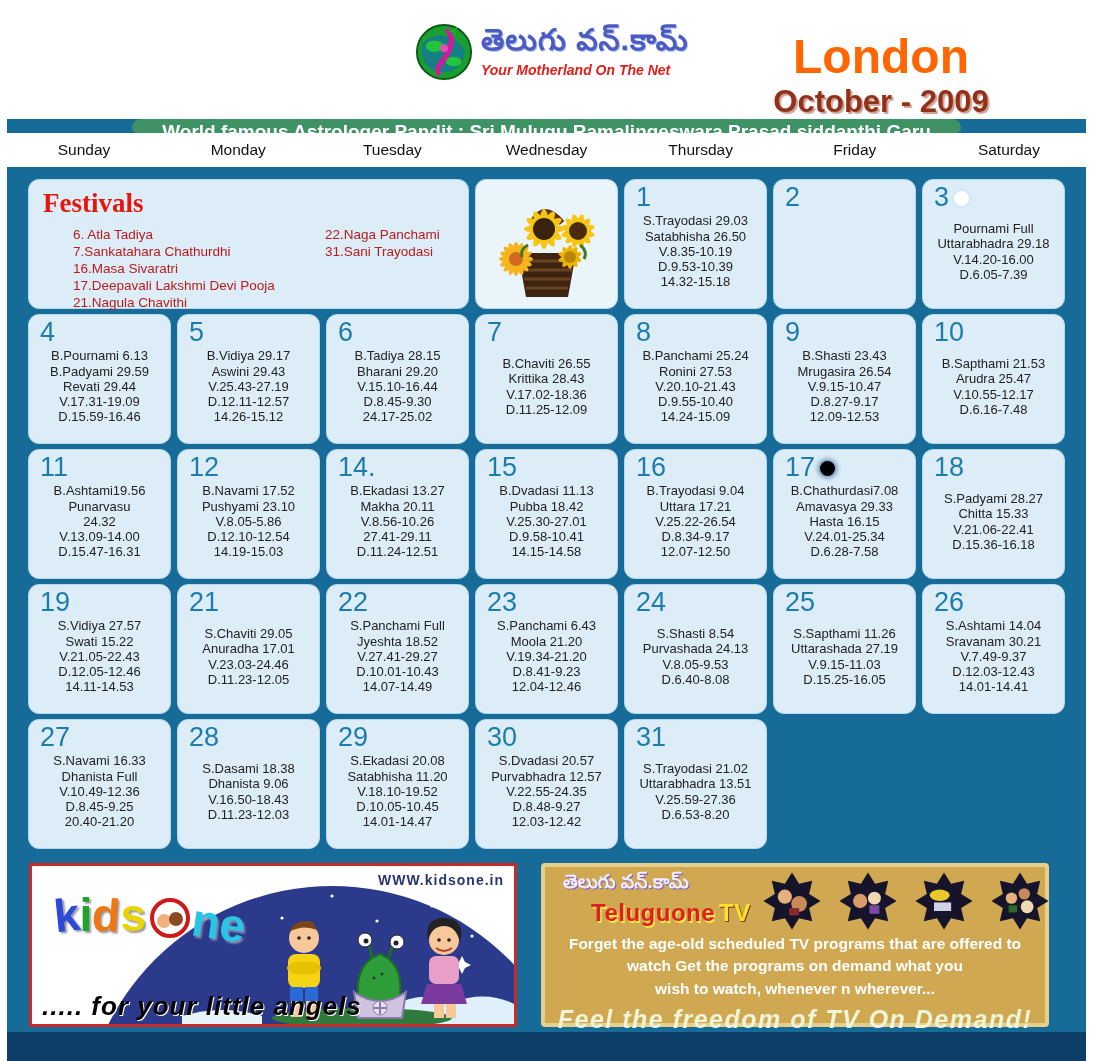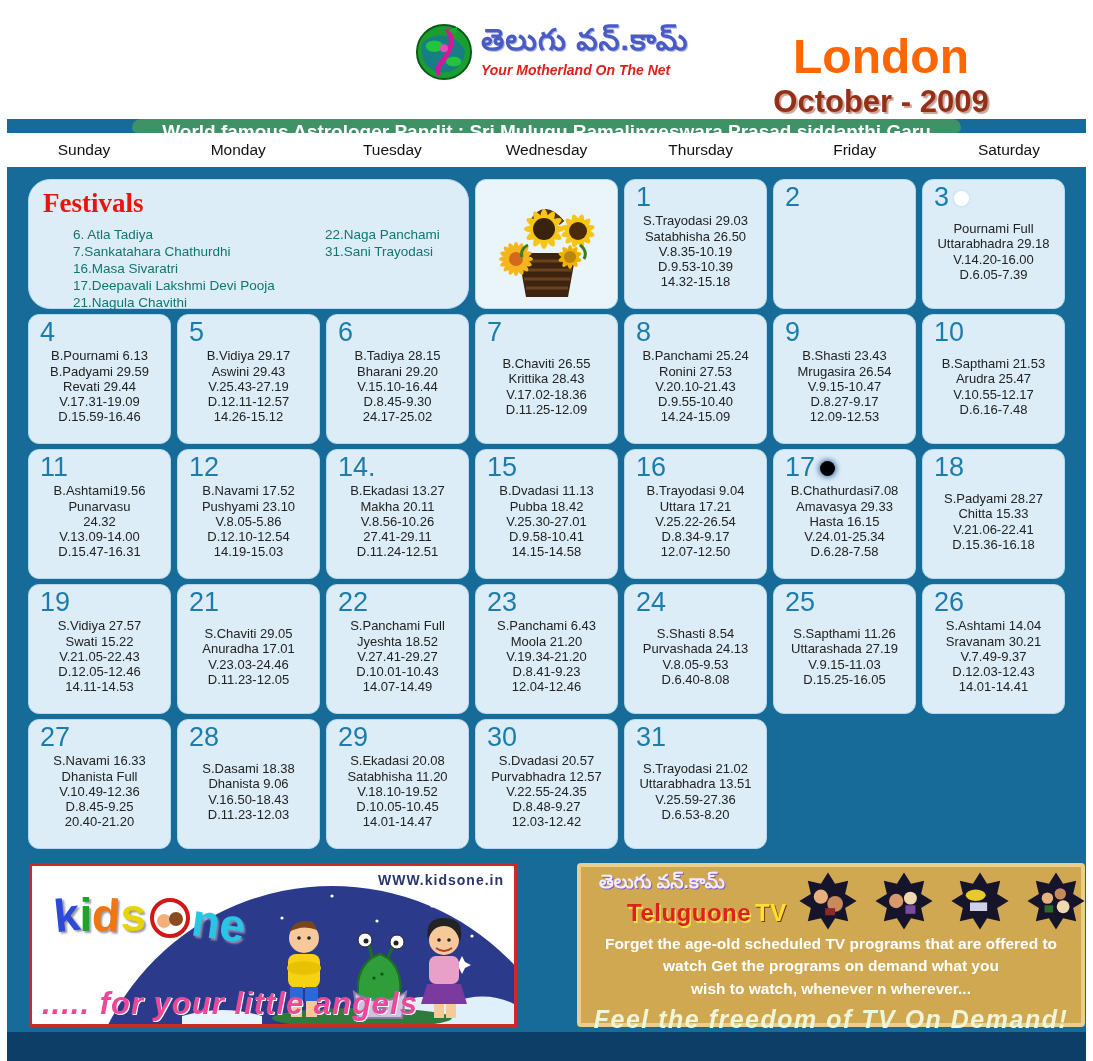--- a/index.html
+++ b/index.html
@@ -46,53 +46,53 @@
   .daynum { font-size:27px; color:var(--day-number,#1c7cab); line-height:1; }
   .moon { width:15px; height:15px; border-radius:50%; display:inline-block; margin-top:2px; }
   .moon-full { background:#fff; box-shadow:0 0 5px 3px rgba(220,235,250,1),0 0 2px 1px #9fc6dd; }
   .moon-new  { background:#000; box-shadow:0 0 5px 2px rgba(70,110,160,.8); }
   .cell-lines { flex:1; display:flex; flex-direction:column; justify-content:center;
                 align-items:center; padding-bottom:16px; }
   .pline { font-size:13px; color:#222; line-height:1.18; text-align:center; }
 
   
   .festivals-box { grid-column:1 / span 3; background:var(--cell-bg,#dcedf7);
-                   border:1px solid #b5d8ea; border-radius:22px; padding:6px 10px; }
+                   border:1px solid #b5d8ea; border-radius:11px; padding:6px 10px; }
   .fest-title { font-family:"Liberation Serif","DejaVu Serif",serif; font-weight:bold;
                 font-size:27px; color:var(--festivals-red,#e8150d); margin:2px 0 8px 4px; }
   .fest-cols { display:flex; }
-  .fest-cols ul { list-style:none; font-size:13.5px; color:#0f766e; line-height:1.25; }
+  .fest-cols ul { list-style:none; font-size:13.5px; color:#b91c1c; line-height:1.25; }
   .fest-left { margin-left:34px; width:230px; }
   .fest-right { margin-left:22px; }
 
   
   .flower-cell { background:#e9f4fb; align-items:center; justify-content:center; }
   .flower-cell svg { display:block; }
 
   
-  .banners { flex:none; height:170px; display:flex; padding:6px 4px 0 22px; gap:60px; }
+  .banners { flex:none; height:170px; display:flex; padding:6px 4px 0 22px; gap:24px; }
   .kidsone { position:relative; width:488px; height:164px; background:#fff;
              border:3px solid #cc2a2a; overflow:hidden; flex:none; }
   .kidsone svg.scene { position:absolute; left:0; top:0; }
   .kids-url { position:absolute; top:6px; right:10px; font-size:14px; font-weight:bold;
               color:#2a3570; letter-spacing:1px; }
   .kids-logo { position:absolute; left:22px; top:14px; display:flex; align-items:center; }
   .kids-letters span { font-size:46px; font-weight:bold; text-shadow:2px 2px 2px #99a;
                        display:inline-block; }
   .kids-letters span:nth-child(1){ transform:rotate(-6deg); }
   .kids-letters span:nth-child(3){ transform:rotate(4deg); }
   .kids-o { width:40px; height:40px; border:4px solid #d01818; border-radius:50%; background:#fff;
             margin:6px 0 0 4px; position:relative; overflow:hidden; }
   .kids-o i { position:absolute; width:14px; height:14px; border-radius:50%; }
   .kids-o i.f1 { background:#f3b07c; left:3px; top:12px; }
   .kids-o i.f2 { background:#8a4a22; right:3px; top:10px; }
   .kids-ne { font-size:46px; font-weight:bold; color:#29c5e6; text-shadow:2px 2px 2px #88a;
              transform:rotate(8deg); margin:16px 0 0 2px; }
-  .kids-tagline { position:absolute; left:10px; bottom:2px; font-size:31px; font-weight:bold;
-                  font-style:italic; color:#ec4899; letter-spacing:1px;
+  .kids-tagline { position:absolute; left:10px; bottom:2px; font-size:26px; font-weight:bold;
+                  font-style:italic; color:#000000; letter-spacing:1px;
                   text-shadow:1px 1px 0 #fff;text-align:right; }
 
   .ttv { width:508px; height:164px; background:var(--ttv-gold,#cfa851);
          border:4px solid #e8cf8a; border-radius:4px; padding:4px 8px; flex:none;
          display:flex; flex-direction:column; }
   .ttv-top { display:flex; align-items:flex-start; gap:10px; height:62px; }
   .ttv-logo-txt { display:flex; flex-direction:column; }
   .ttv-telugu { font-size:19px; font-weight:bold; color:#f3ecff;
                 text-shadow:1px 1px 0 #7a5bc4; white-space:nowrap; }
   .ttv-brand { font-size:24px; font-weight:bold; margin:2px 0 0 28px; letter-spacing:.5px; }

